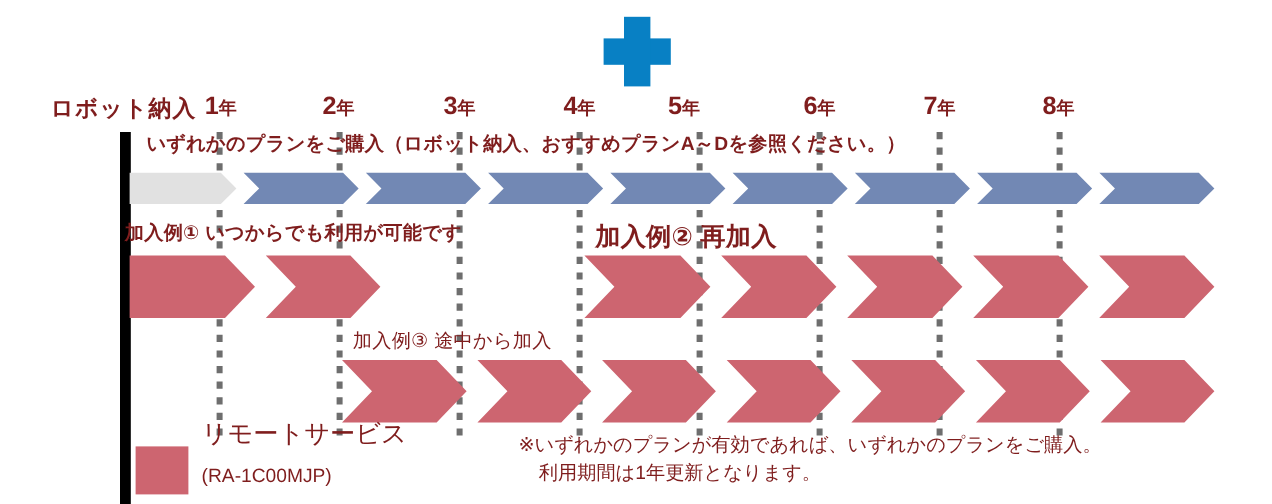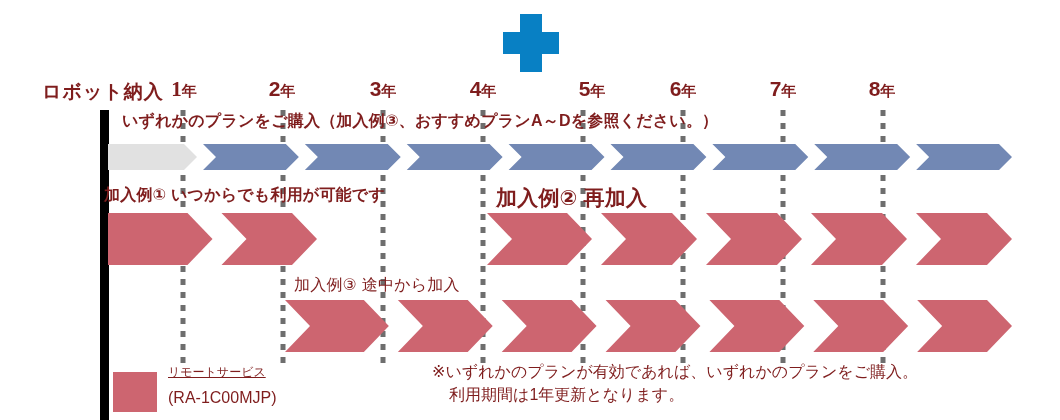--- a/index.html
+++ b/index.html
@@ -12,21 +12,21 @@
   .txt{position:absolute;white-space:nowrap;line-height:1.15;}
   .origin-label{left:42px;top:81px;font-size:19px;font-weight:bold;letter-spacing:1px;}
   .year-label{position:absolute;top:77px;transform:translateX(-50%);font-weight:bold;white-space:nowrap;}
   .yr-num{font-size:21px;}
   .yr-unit{font-size:15px;}
   .plan-note{left:122px;top:112px;font-size:16px;font-weight:bold;letter-spacing:0.2px;}
   .ex1-label{left:104px;top:186px;font-size:16px;font-weight:bold;letter-spacing:0.2px;}
   .ex2-label{left:496px;top:186px;font-size:21px;font-weight:bold;letter-spacing:0.2px;}
   .ex3-label{left:294px;top:276px;font-size:16px;font-weight:normal;letter-spacing:0.2px;}
   .legend-swatch{position:absolute;left:113px;top:372px;width:44px;height:40px;}
-  .legend-name{left:168px;top:366px;font-size:12px;text-decoration:underline;}
+  .legend-name{left:168px;top:350px;font-size:21px;}
   .legend-model{left:168px;top:389px;font-size:16px;}
   .footnote-1{left:432px;top:363px;font-size:16px;}
   .footnote-2{left:449px;top:386px;font-size:16px;}
 </style>
 </head>
 <body>
 
 <div class="canvas">
 
   <svg id="diagram-svg" width="1060" height="420" viewBox="0 0 1060 420">
@@ -62,31 +62,31 @@
       <polygon points="709.4285714285714,300 779.2857142857143,300 804.2857142857143,326 779.2857142857143,352 709.4285714285714,352 734.4285714285714,326" fill="#cd6570"></polygon>
       <polygon points="813.2857142857143,300 883.1428571428571,300 908.1428571428571,326 883.1428571428571,352 813.2857142857143,352 838.2857142857143,326" fill="#cd6570"></polygon>
       <polygon points="917.1428571428571,300 987,300 1012,326 987,352 917.1428571428571,352 942.1428571428571,326" fill="#cd6570"></polygon>
       <rect x="503" y="32" width="56" height="22" fill="#0880c4"></rect>
       <rect x="520" y="14" width="22" height="58" fill="#0880c4"></rect>
     </svg>
 
   <div class="txt origin-label">ロボット納入</div>
 
   <div id="year-labels">
-      <span class="year-label" style="left: 184px; font-family: Liberation Serif, serif;"><span class="yr-num">1</span><span class="yr-unit">年</span></span>
+      <span class="year-label" style="left: 184px;"><span class="yr-num">1</span><span class="yr-unit">年</span></span>
       <span class="year-label" style="left: 282px;"><span class="yr-num">2</span><span class="yr-unit">年</span></span>
       <span class="year-label" style="left: 383px;"><span class="yr-num">3</span><span class="yr-unit">年</span></span>
       <span class="year-label" style="left: 483px;"><span class="yr-num">4</span><span class="yr-unit">年</span></span>
-      <span class="year-label" style="left: 592px; text-align: right;"><span class="yr-num">5</span><span class="yr-unit">年</span></span>
+      <span class="year-label" style="left: 570px; text-align: right;"><span class="yr-num">5</span><span class="yr-unit">年</span></span>
       <span class="year-label" style="left: 683px;"><span class="yr-num">6</span><span class="yr-unit">年</span></span>
       <span class="year-label" style="left: 783px;"><span class="yr-num">7</span><span class="yr-unit">年</span></span>
       <span class="year-label" style="left: 882px;"><span class="yr-num">8</span><span class="yr-unit">年</span></span>
     </div>
 
-  <div class="txt plan-note">いずれかのプランをご購入（加入例③、おすすめプランA～Dを参照ください。）</div>
+  <div class="txt plan-note">いずれかのプランをご購入（ロボット納入、おすすめプランA～Dを参照ください。）</div>
 
   <div class="txt ex1-label">加入例① いつからでも利用が可能です</div>
 
   <div class="txt ex2-label">加入例② 再加入</div>
 
   <div class="txt ex3-label">加入例③ 途中から加入</div>
 
   <div class="legend-swatch" style="background: rgb(205, 101, 112);"></div>
 
   <div class="txt legend-name">リモートサービス</div>

